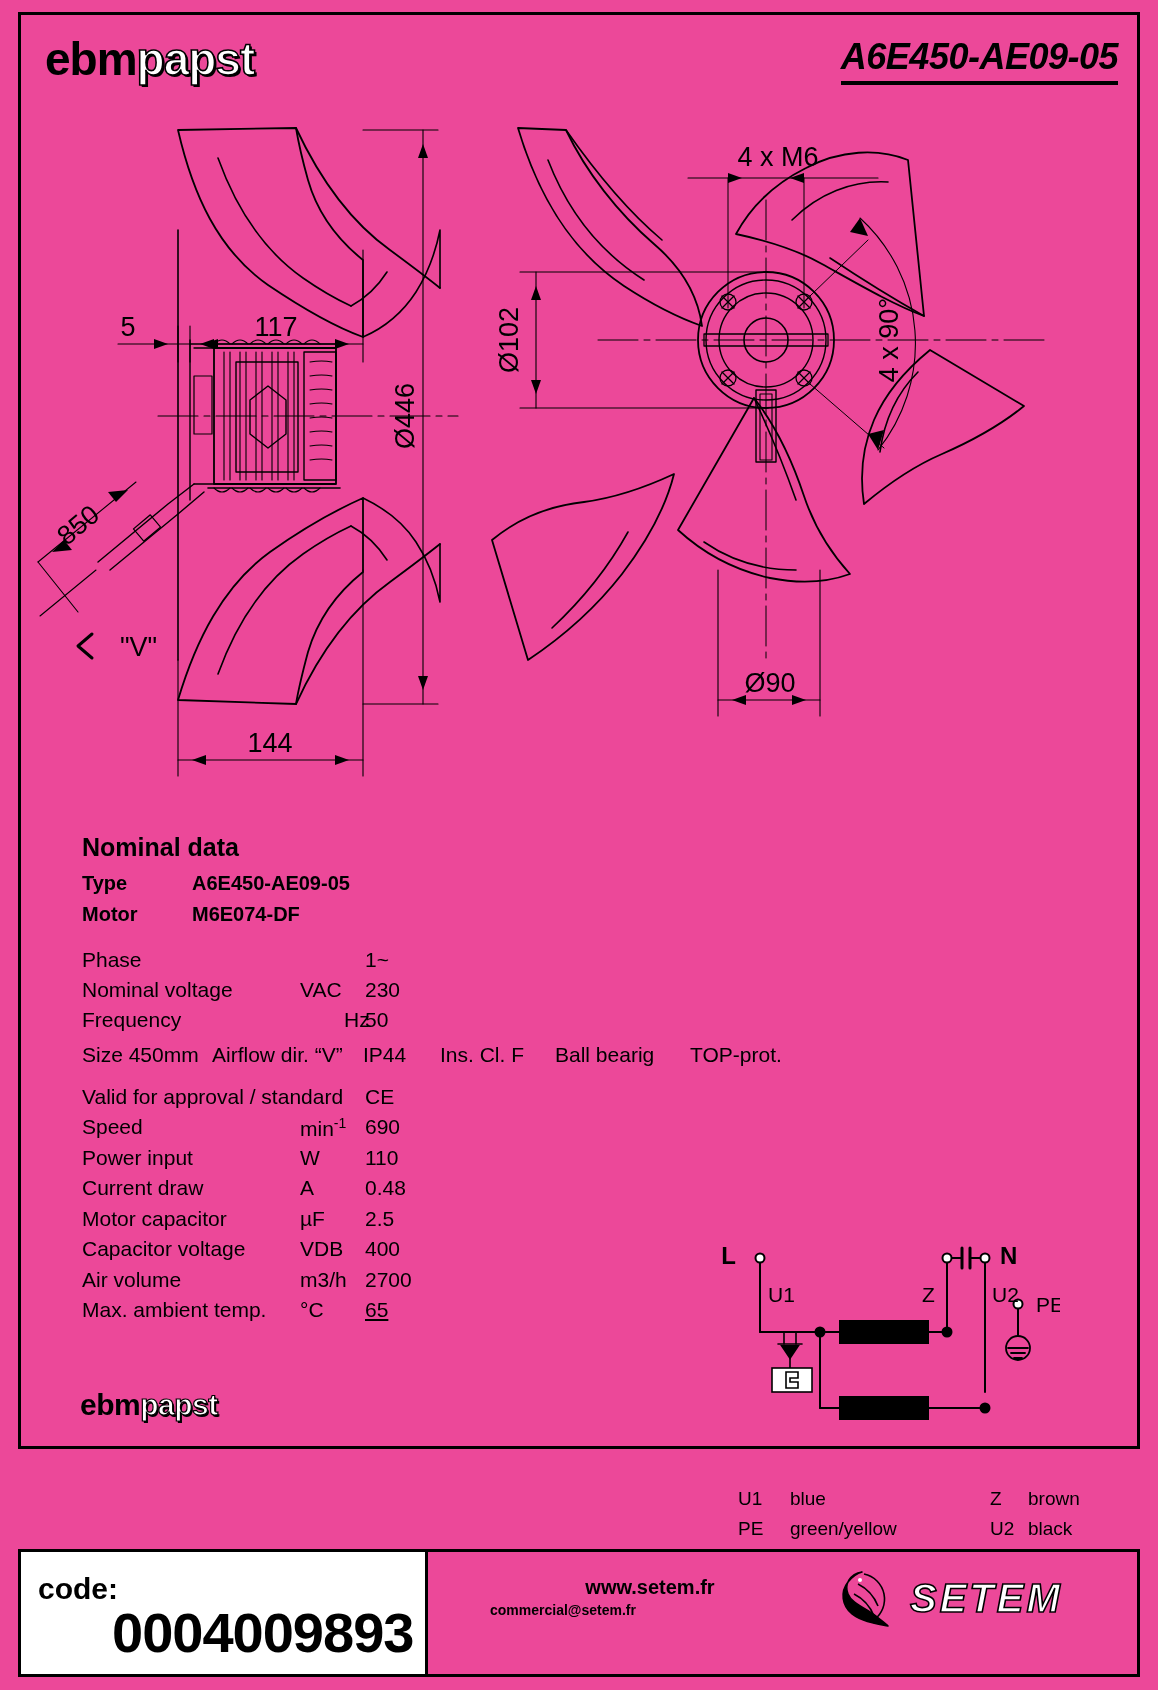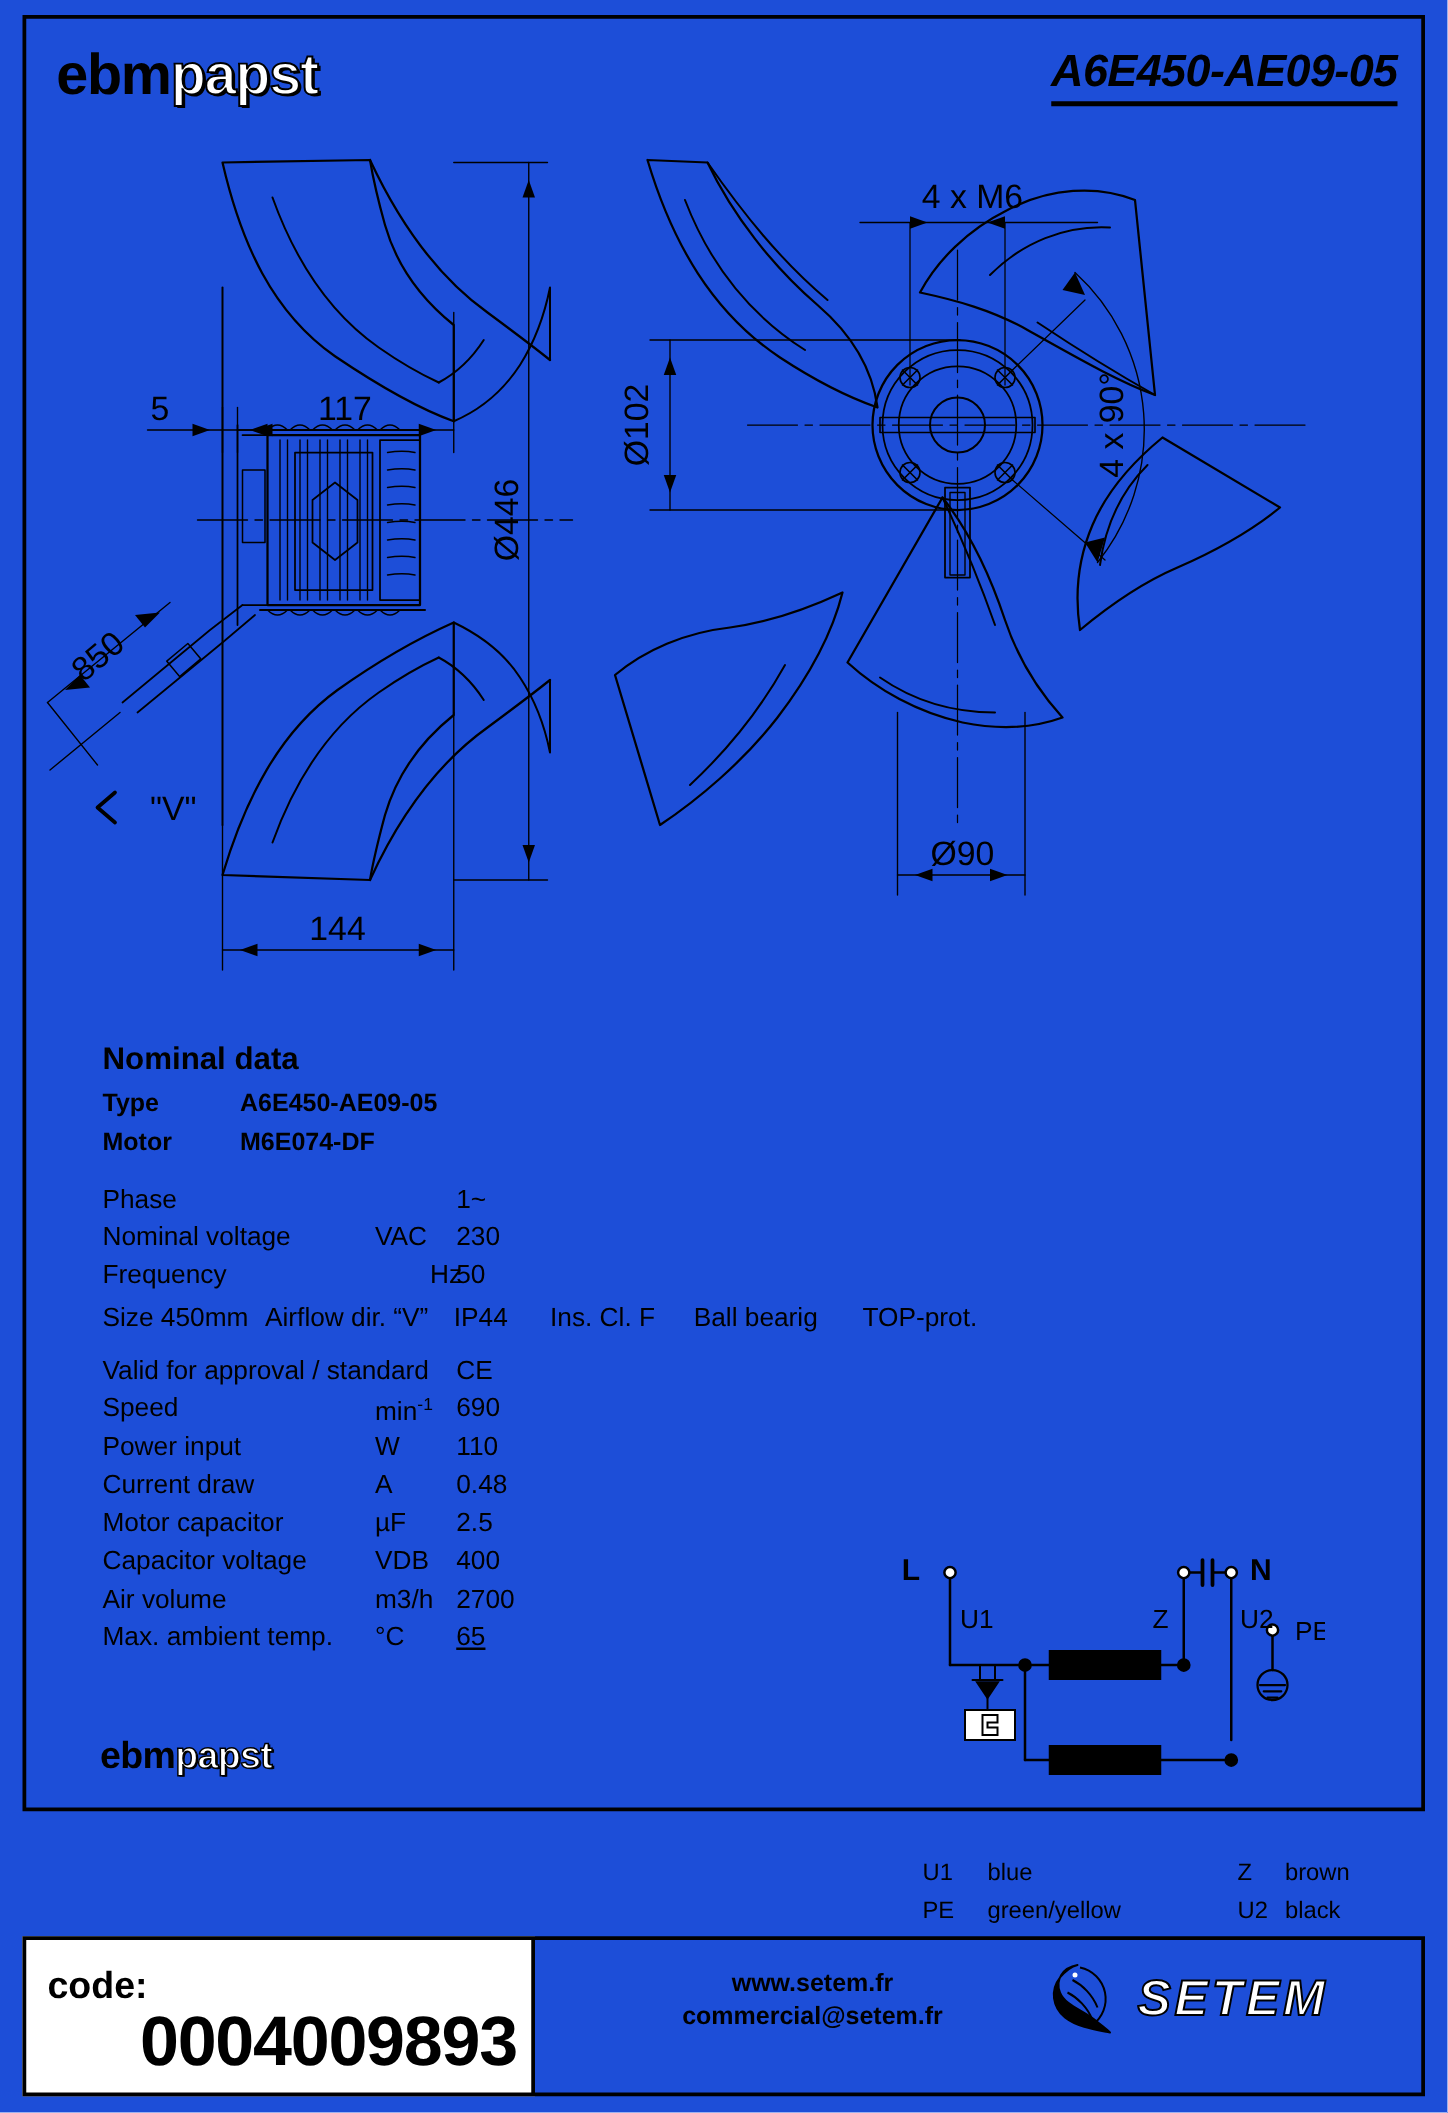--- a/index.html
+++ b/index.html
@@ -8,21 +8,21 @@
     background: #ffffff;
   }
   body {
     font-family: "Liberation Sans", sans-serif;
     color: #000000;
   }
   #page {
     position: relative;
     width: 1158px;
     height: 1690px;
-    background: #1d4ed8;
+    background: #ec4899;
     overflow: hidden;
   }
 
   
   .frame-main {
     position: absolute;
     left: 18px;
     top: 12px;
     width: 1122px;
     height: 1437px;
@@ -178,22 +178,21 @@
     width: 320px;
     text-align: center;
     font-size: 20px;
     font-weight: bold;
   }
   .setem-mail {
     position: absolute;
     left: 490px;
     top: 1602px;
     width: 320px;
-    text-align: center;
-    font-size: 20px;
+    font-size: 14px;
     font-weight: bold;
   }
   .setem-addr {
     position: absolute;
     left: 460px;
     top: 1642px;
     width: 640px;
     text-align: center;
     font-size: 17px;
     font-weight: bold;

